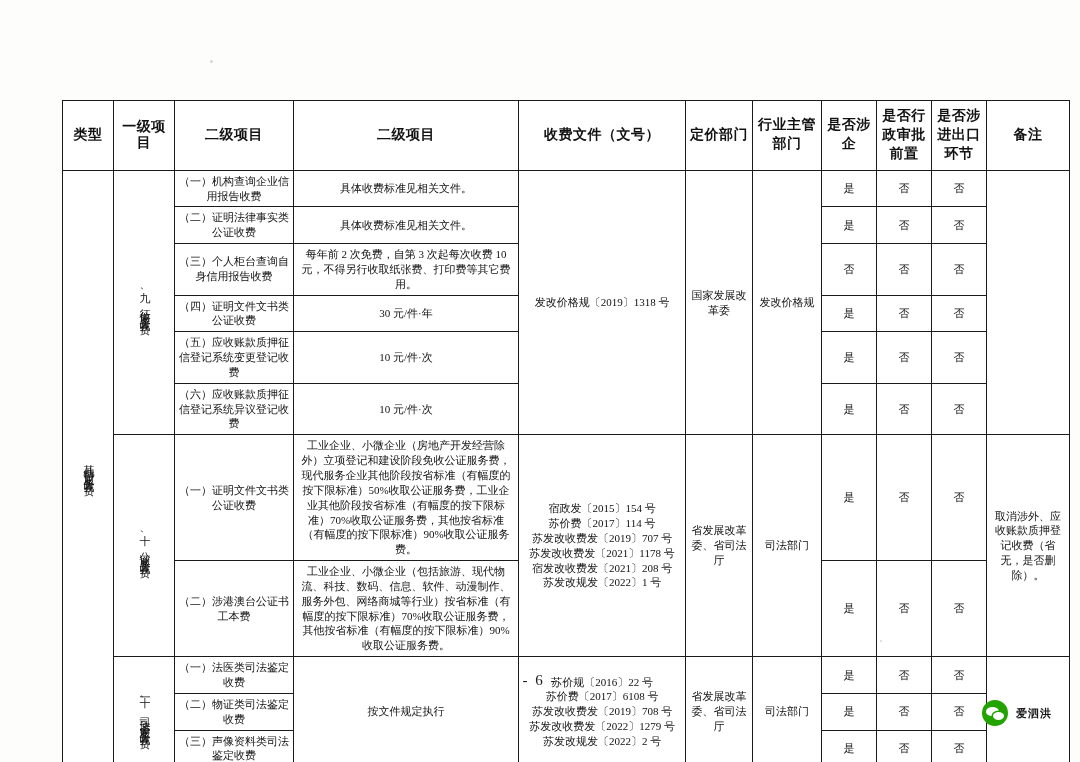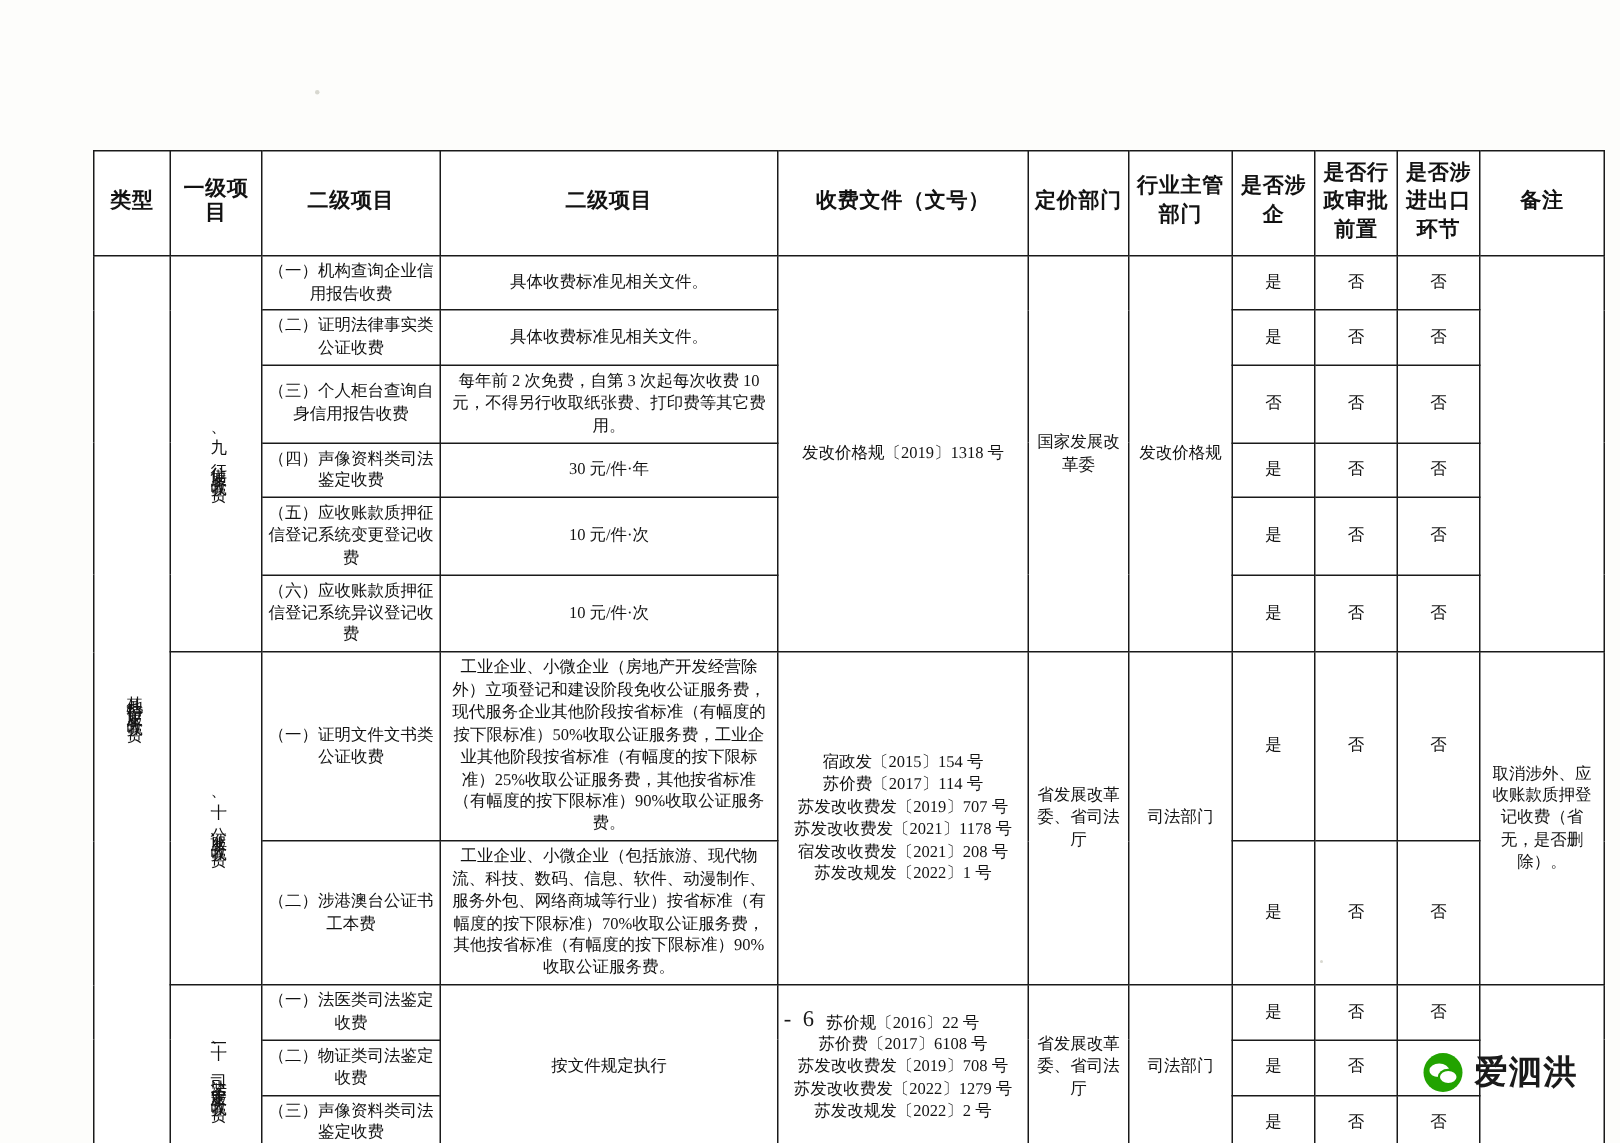--- a/index.html
+++ b/index.html
@@ -156,21 +156,21 @@
     content: "";
     position: absolute;
     left: 11px; top: 12px;
     width: 11px; height: 8px;
     border-radius: 50%;
     background: #ffffff;
     box-shadow: 0 0 0 1.5px #22a300;
   }
   .wechat-name {
     font-family: "Liberation Sans", sans-serif;
-    font-size: 22px;
+    font-size: 11px;
     font-weight: bold;
     color: #1a1a1a;
     letter-spacing: 1px;
   }
   .speck {
     position: absolute;
     background: #d8d8d0;
     border-radius: 50%;
   }
 </style>
@@ -220,21 +220,21 @@
             <td class="flag">否</td>
           </tr>
           <tr>
             <td class="lvl2">（三）个人柜台查询自身信用报告收费</td>
             <td class="standard">每年前 2 次免费，自第 3 次起每次收费 10 元，不得另行收取纸张费、打印费等其它费用。</td>
             <td class="flag">否</td>
             <td class="flag">否</td>
             <td class="flag">否</td>
           </tr>
           <tr>
-            <td class="lvl2">（四）声像资料类司法鉴定收费</td>
+            <td class="lvl2">（四）证明文件文书类公证收费</td>
             <td class="standard">30 元/件·年</td>
             <td class="flag">是</td>
             <td class="flag">否</td>
             <td class="flag">否</td>
           </tr>
           <tr>
             <td class="lvl2">（五）应收账款质押征信登记系统变更登记收费</td>
             <td class="standard">10 元/件·次</td>
             <td class="flag">是</td>
             <td class="flag">否</td>
@@ -243,21 +243,21 @@
           <tr>
             <td class="lvl2">（六）应收账款质押征信登记系统异议登记收费</td>
             <td class="standard">10 元/件·次</td>
             <td class="flag">是</td>
             <td class="flag">否</td>
             <td class="flag">否</td>
           </tr>
           <tr>
             <td class="lvl1" rowspan="2"><span class="vert">十、公证服务收费</span></td>
             <td class="lvl2">（一）证明文件文书类公证收费</td>
-            <td class="standard">工业企业、小微企业（房地产开发经营除外）立项登记和建设阶段免收公证服务费，现代服务企业其他阶段按省标准（有幅度的按下限标准）50%收取公证服务费，工业企业其他阶段按省标准（有幅度的按下限标准）25%收取公证服务费，其他按省标准（有幅度的按下限标准）90%收取公证服务费。</td>
+            <td class="standard">工业企业、小微企业（房地产开发经营除外）立项登记和建设阶段免收公证服务费，现代服务企业其他阶段按省标准（有幅度的按下限标准）50%收取公证服务费，工业企业其他阶段按省标准（有幅度的按下限标准）70%收取公证服务费，其他按省标准（有幅度的按下限标准）90%收取公证服务费。</td>
             <td class="docnum" rowspan="2" style="white-space: pre-line;">宿政发〔2015〕154 号
 苏价费〔2017〕114 号
 苏发改收费发〔2019〕707 号
 苏发改收费发〔2021〕1178 号
 宿发改收费发〔2021〕208 号
 苏发改规发〔2022〕1 号</td>
             <td class="pricedept" rowspan="2">省发展改革委、省司法厅</td>
             <td class="industry" rowspan="2">司法部门</td>
             <td class="flag">是</td>
             <td class="flag">否</td>

